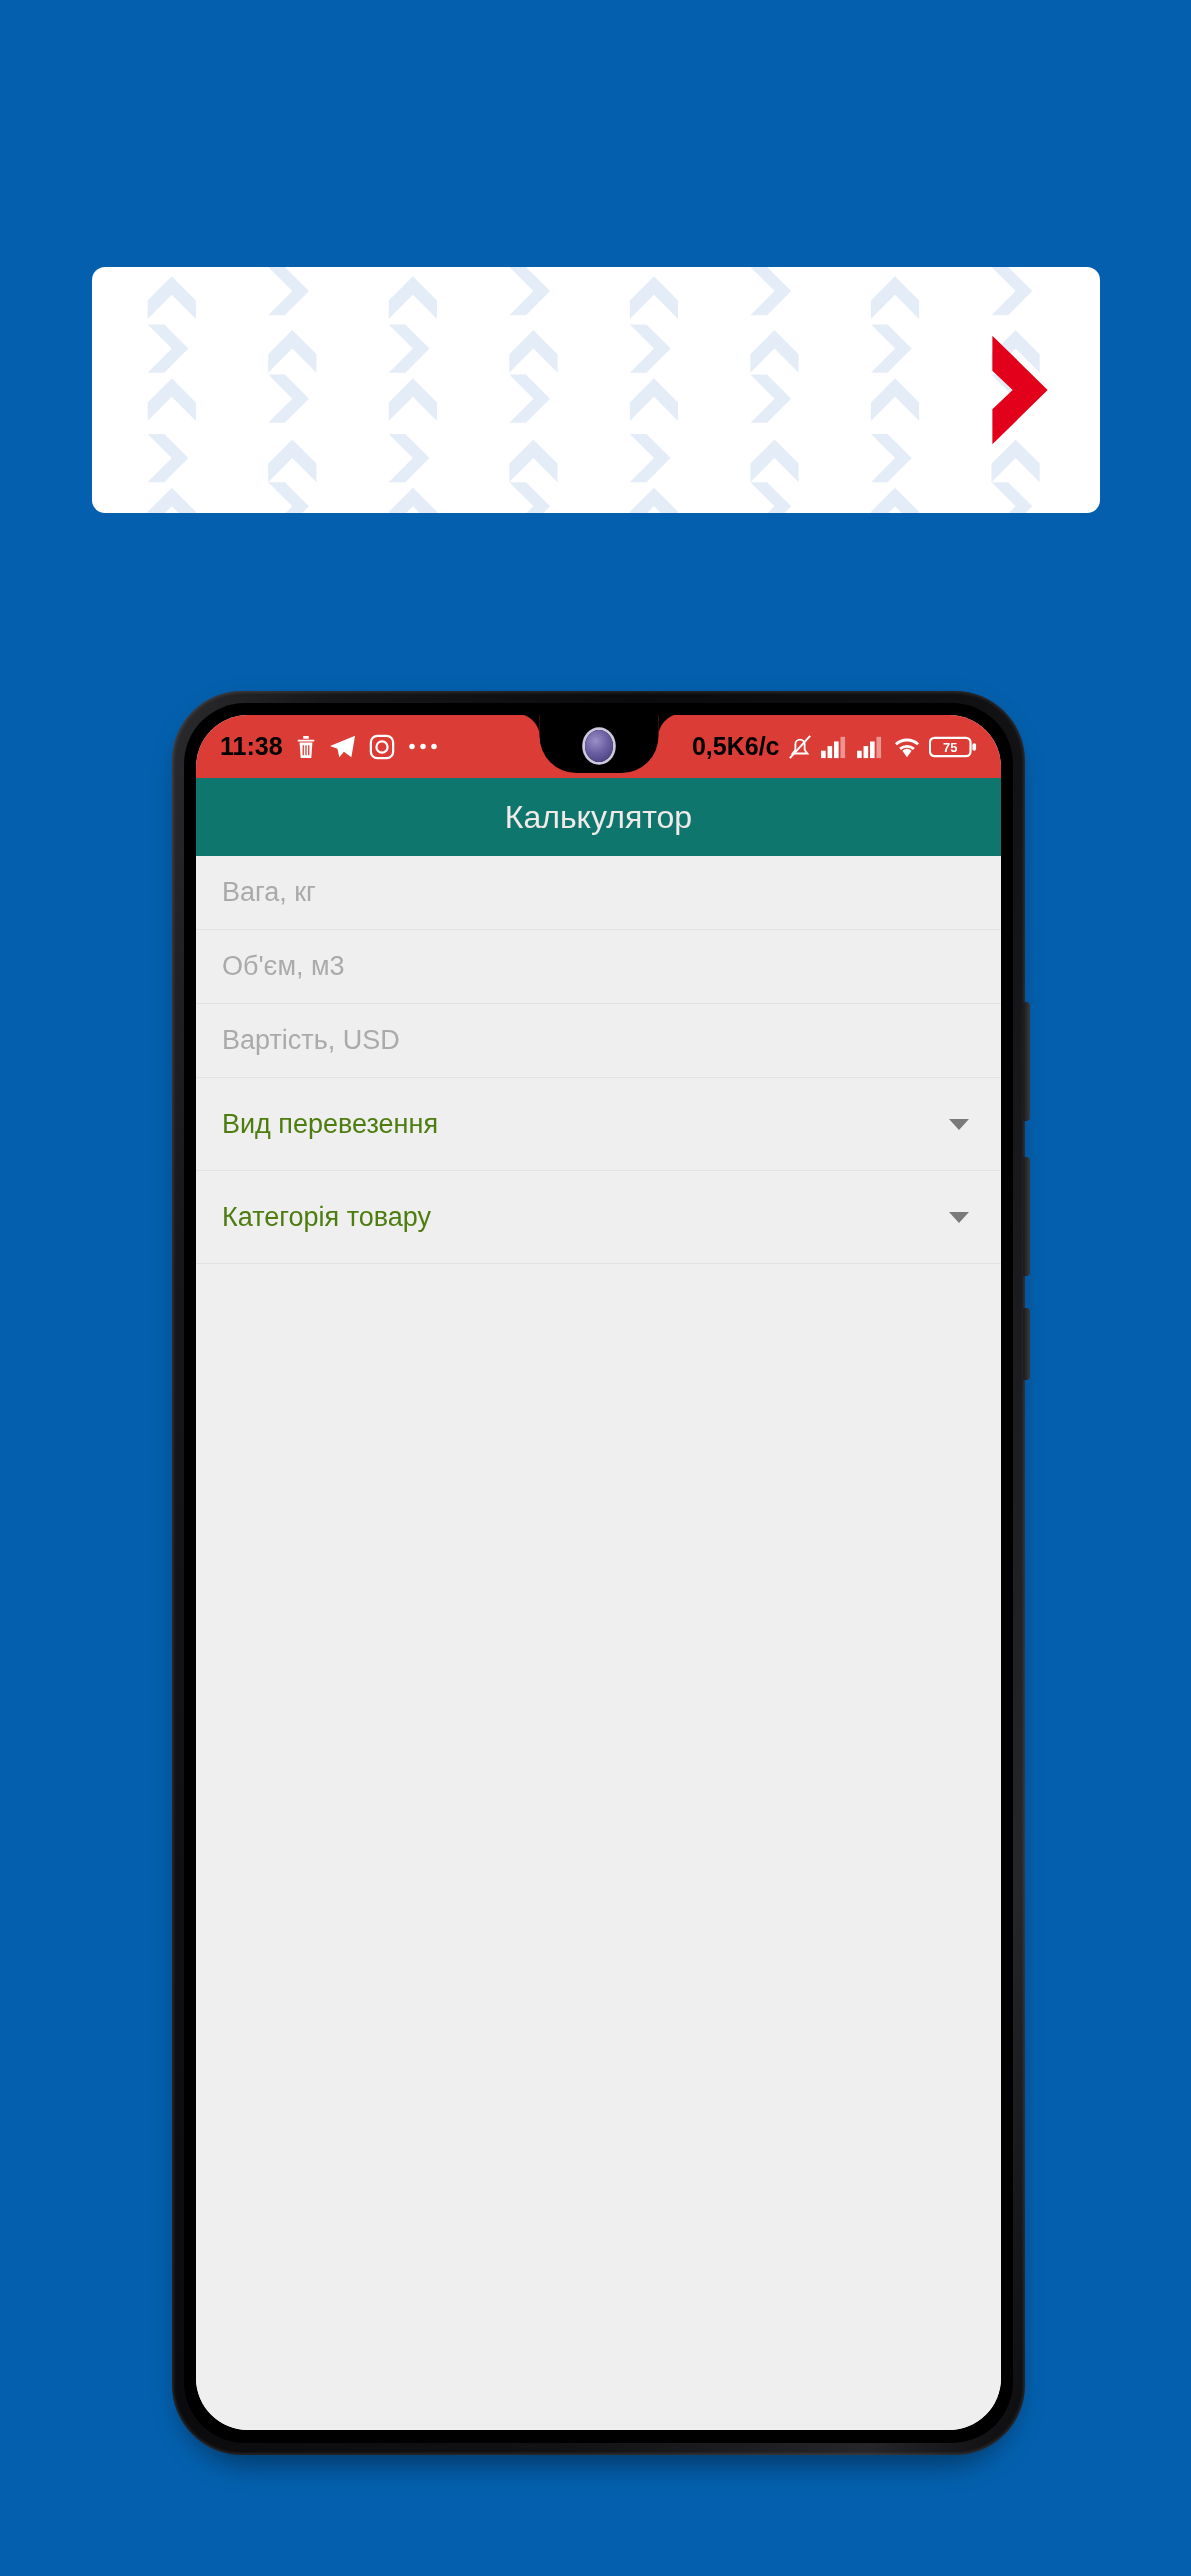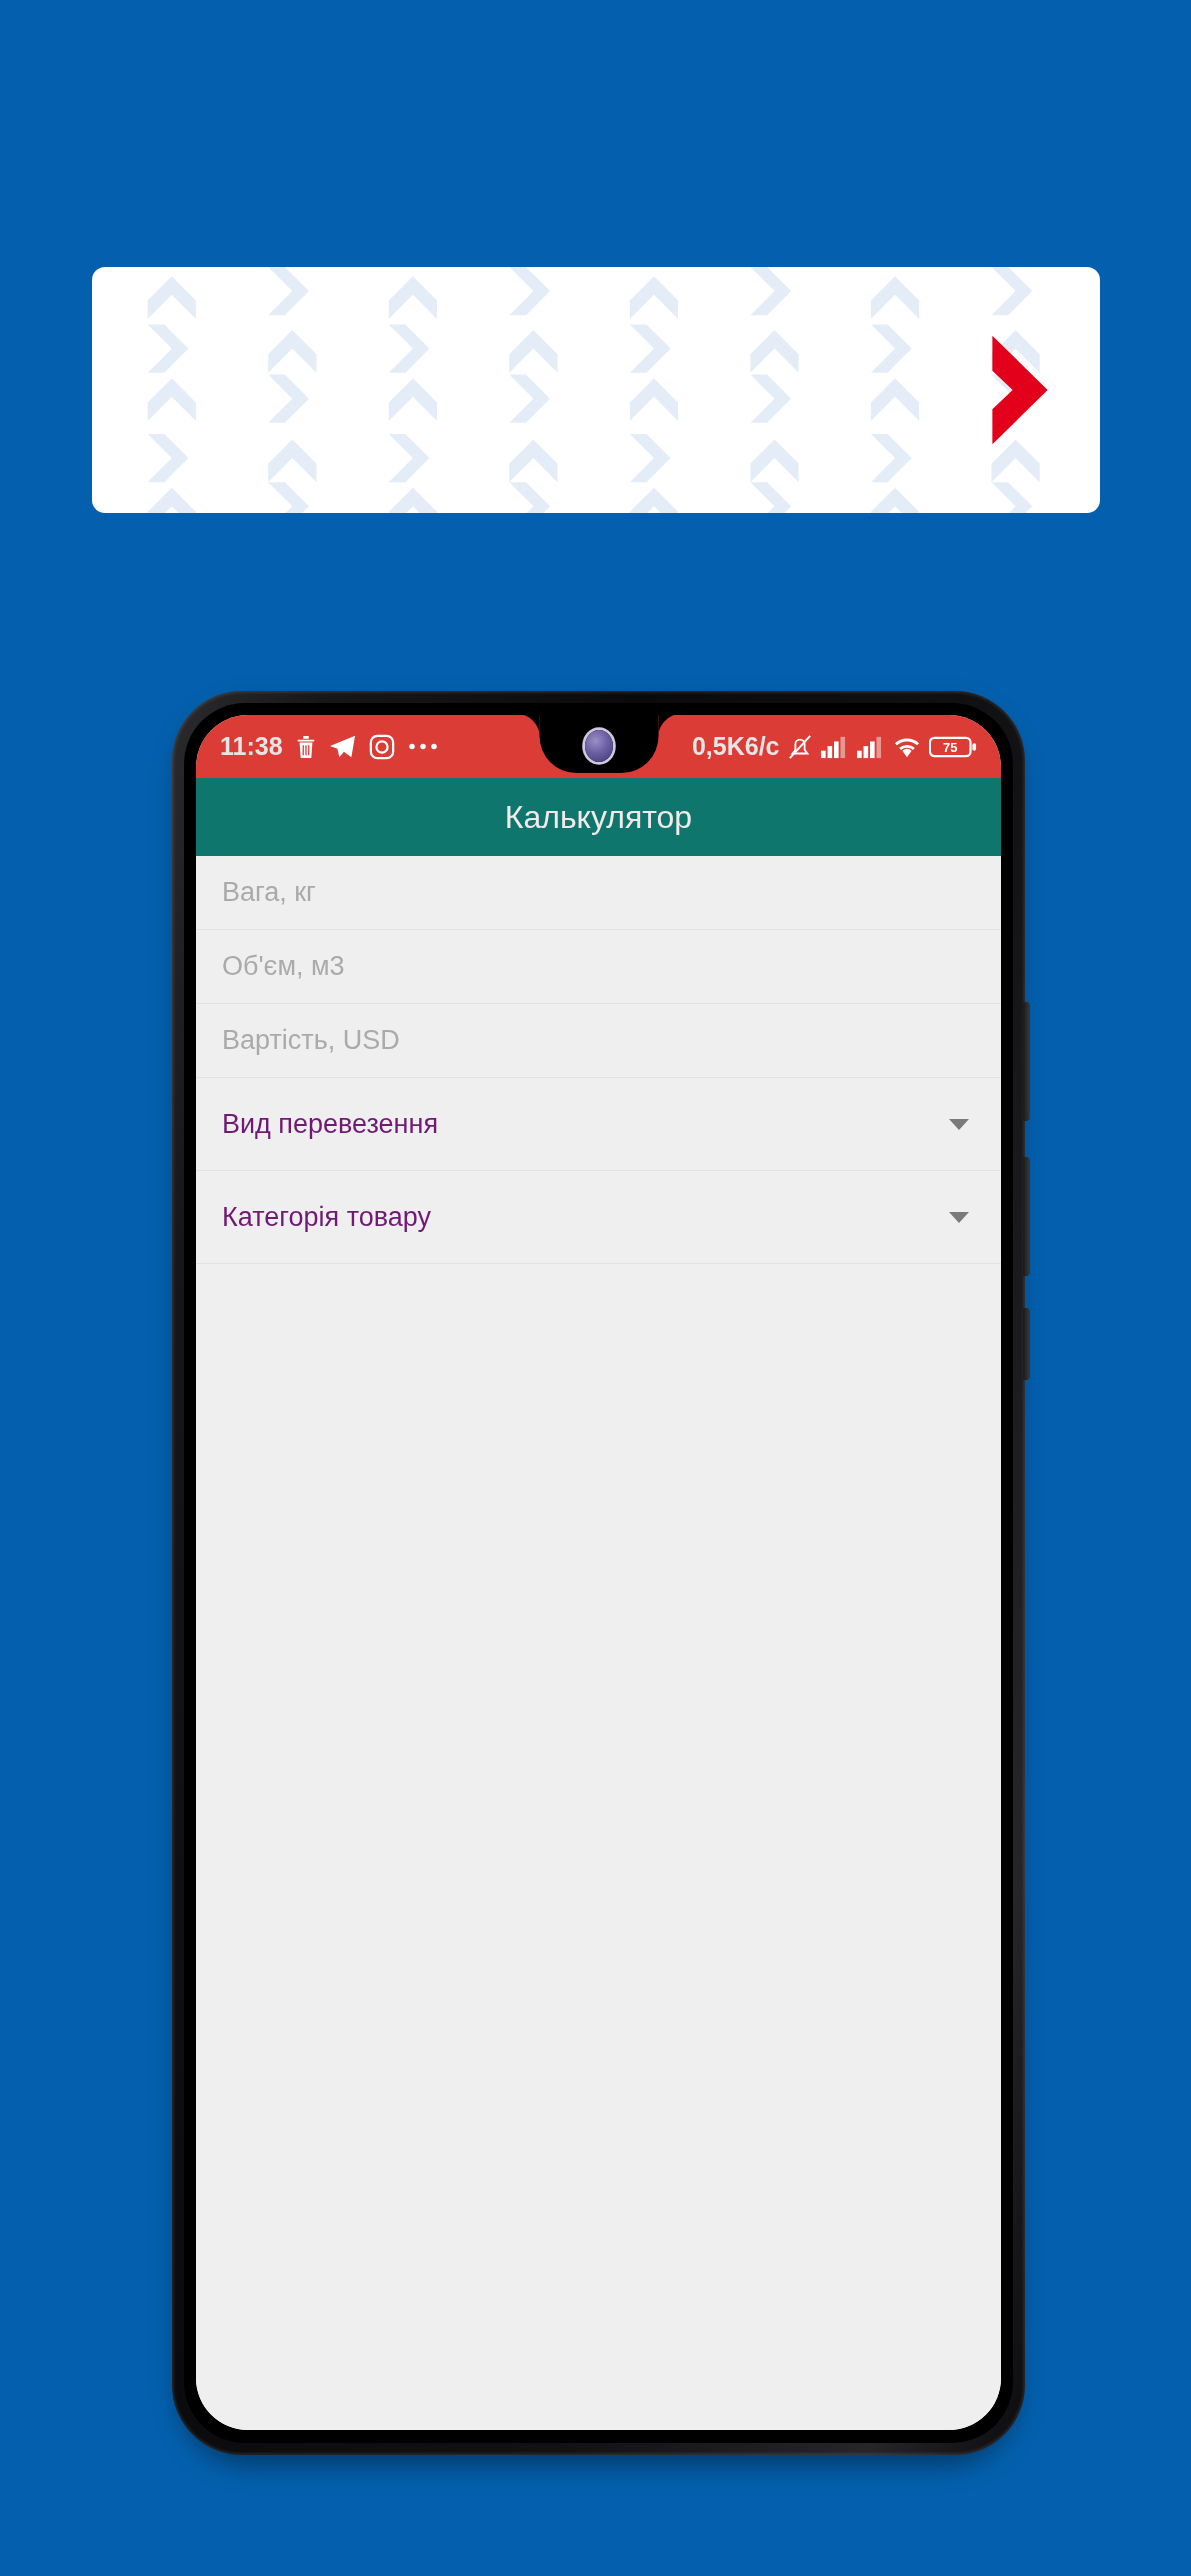--- a/index.html
+++ b/index.html
@@ -90,21 +90,21 @@
   #side-btn-2 { top: 466px; height: 119px; }
   #side-btn-3 { top: 617px; height: 72px; }
 
   
   #status-bar {
     position: relative;
     height: 63px;
     background: #DB3C35;
     display: flex;
     align-items: center;
-    color: #e5e5e5;
+    color: #000000;
     font-size: 25px;
     font-weight: bold;
     padding: 0 24px;
   }
   #status-left { display: flex; align-items: center; gap: 12px; }
   #status-right { position: absolute; right: 24px; display: flex; align-items: center; gap: 8.3px; margin-left: 30px; }
   #notch {
     position: absolute;
     left: 50%; top: -0.9px;
     transform: translateX(-50%);
@@ -142,21 +142,21 @@
   
   #form-area { background: #EFEFEF; }
   .field {
     height: 74px;
     border-bottom: 0.9px solid #E2E2E2;
     display: flex; align-items: center;
     padding: 15px 26px;
     font-size: 27px;
   }
   .field.placeholder { color: #AAAAAA; }
-  .field.select { color: #701a75; height: 93px; justify-content: space-between; text-align: right; }
+  .field.select { color: #4d7c0f; height: 93px; justify-content: space-between; text-align: right; }
   .caret {
     width: 0; height: 0;
     border-left: 10.2px solid transparent;
     border-right: 10.2px solid transparent;
     border-top: 11px solid #7a7a7a;
     margin-right: 5.6px;
   }
   #spacer { background: #EFEFEF; }
 </style>
 </head>

